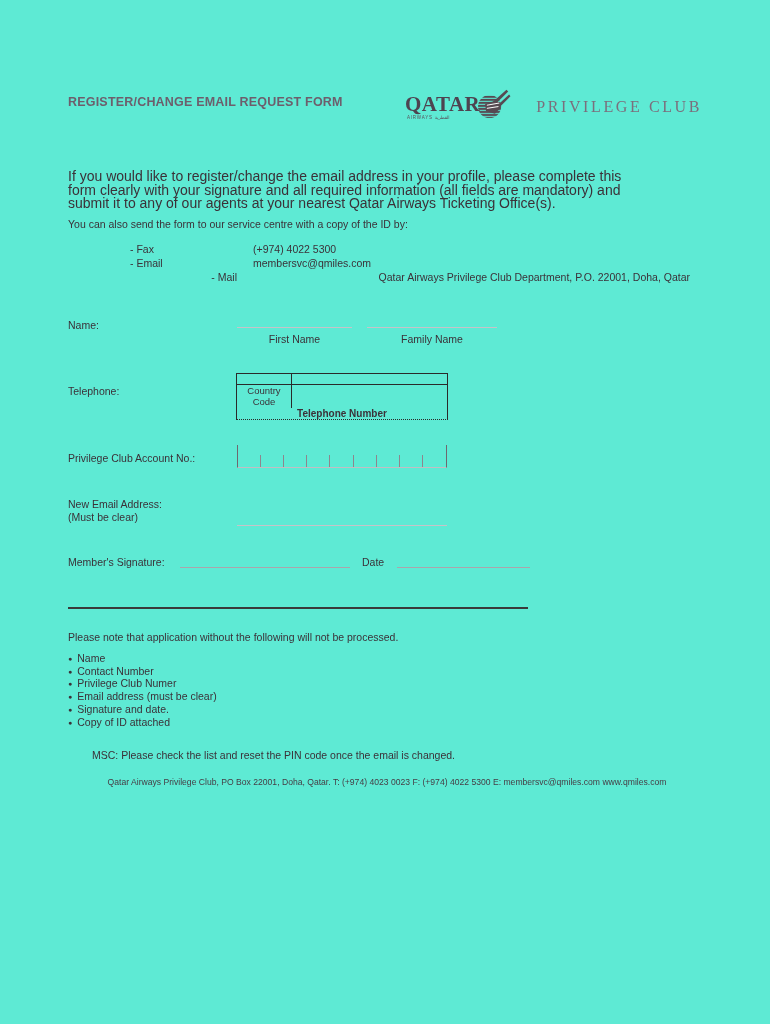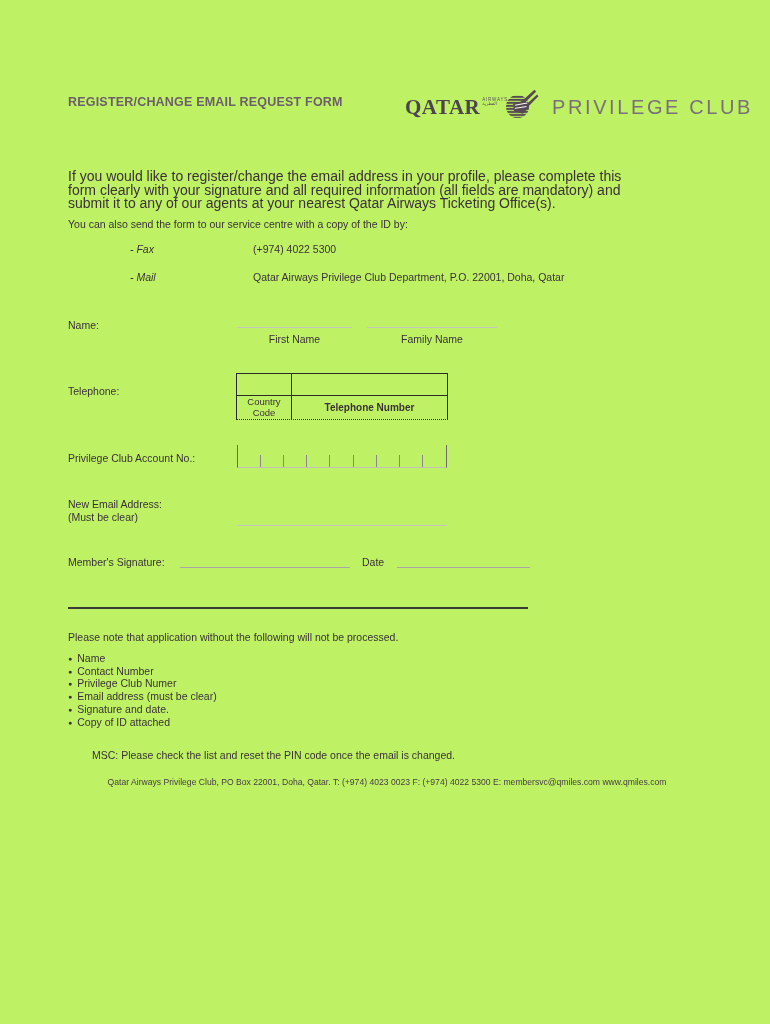--- a/index.html
+++ b/index.html
@@ -1,47 +1,47 @@
 <!DOCTYPE html>
 <html><head>
 <meta charset="utf-8">
 <style>
   html,body{margin:0;padding:0;background:#ffffff;}
-  .page{position:relative;width:770px;height:1024px;background:#bef264;overflow:hidden;
+  .page{position:relative;width:770px;height:1024px;background:#5eead4;overflow:hidden;
         font-family:"Liberation Sans", sans-serif;color:#3b3138;}
   .abs{position:absolute;}
 
   
   .form-title{left:68px;top:95px;font-size:12.5px;font-weight:bold;color:#6d5e6c;letter-spacing:0.2px;}
   .logo{left:405px;top:90px;width:250px;height:34px;display:flex;align-items:center;}
-  .qatar-wordmark{display:flex;flex-direction:row;line-height:1;}
+  .qatar-wordmark{display:flex;flex-direction:column;line-height:1;}
   .qatar-txt{font-family:"Liberation Serif", serif;font-size:21px;font-weight:bold;color:#4e4350;letter-spacing:0.5px;}
   .airways-txt{font-size:4.5px;color:#5a4f5a;letter-spacing:0.8px;margin-top:1px;padding-left:2px;}
   .oryx{margin-left:-4px;margin-top:-4px;}
   .logo-sep{width:1px;height:24px;background:#b7b0b7;margin:0 8px 0 4px;}
-  .pclub-txt{font-family:Liberation Sans, sans-serif;font-size:20px;color:#7b6f7c;letter-spacing:2.6px;white-space:nowrap;}
+  .pclub-txt{font-family:Liberation Serif, serif;font-size:16px;color:#7b6f7c;letter-spacing:2.6px;white-space:nowrap;margin-left:12px;}
 
   
   .intro{left:68px;top:170px;width:558px;font-size:14px;line-height:13.5px;}
   .send-line{left:68px;top:218px;font-size:10.5px;}
   .contact-row{left:130px;width:560px;font-size:10.5px;display:flex;}
-  .contact-label{width:107px;font-style:italic;}
+  .contact-label{width:107px;}
   .contact-value{flex:1;margin-left:16px;}
 
   
   .field-label{font-size:10.5px;}
   .u-line{border-bottom:1px solid #c7c3c7;}
   .sub-label{font-size:10.5px;text-align:center;}
 
   
   .phone-table{left:236px;top:373px;width:212px;height:47px;
                border:1.5px solid #2a2a2a;border-bottom:1.5px dotted #2a2a2a;
                display:flex;flex-direction:column;box-sizing:border-box;}
   .phone-row{display:flex;flex:1;}
-  .phone-row.labels{border-top:1px solid #2a2a2a;}
+  .phone-row.labels{border-top:1px solid #2a2a2a;flex-direction:column;}
   .cc-cell{width:55px;border-right:1.5px solid #2a2a2a;display:flex;align-items:center;justify-content:center;
            text-align:center;font-size:9.5px;line-height:10.5px;box-sizing:border-box;padding:1px 6px;}
   .tn-cell{flex:1;display:flex;align-items:center;justify-content:center;font-size:10px;font-weight:bold;}
 
   
   .comb{left:237px;top:445px;width:210px;height:23px;
         border-left:1.5px solid #6f686f;border-right:1.5px solid #6f686f;border-bottom:1px solid #c2bec2;
         display:flex;box-sizing:border-box;}
   .comb-cell{flex:1;position:relative;}
   .comb-cell:not(:last-child)::after{content:"";position:absolute;right:0;bottom:0;width:1px;height:12px;background:#8d868d;}
@@ -89,21 +89,25 @@
     <span class="pclub-txt">PRIVILEGE CLUB</span>
   </div>
 
   <div class="abs intro">If you would  like to register/change the email address in your profile, please complete this form clearly with your signature and all required information (all fields are mandatory) and submit it to any of our agents at your nearest Qatar Airways Ticketing Office(s).</div>
   <div class="abs send-line">You can also send the form to our service centre with a copy of the ID by:</div>
 
   <div class="abs contact-row" style="top:243px;">
     <span class="contact-label">- Fax</span>
     <span class="contact-value">(+974) 4022 5300</span>
   </div>
-  <div class="abs contact-row" style="top:271px;">
+  <div class="abs contact-row" style="top:257px;">
+    <span class="contact-label">- Email</span>
+    <span class="contact-value">membersvc@qmiles.com</span>
+  </div>
+  <div class="abs contact-row" style="top:271px;text-align:right;">
     <span class="contact-label">- Mail</span>
     <span class="contact-value">Qatar Airways Privilege Club Department, P.O. 22001, Doha, Qatar</span>
   </div>
 
   <div class="abs field-label" style="left:68px;top:319px;">Name:</div>
   <div class="abs u-line" style="left:237px;top:307px;width:115px;height:20px;"></div>
   <div class="abs sub-label" style="left:237px;top:333px;width:115px;">First Name</div>
   <div class="abs u-line" style="left:367px;top:307px;width:130px;height:20px;"></div>
   <div class="abs sub-label" style="left:367px;top:333px;width:130px;">Family Name</div>
 

